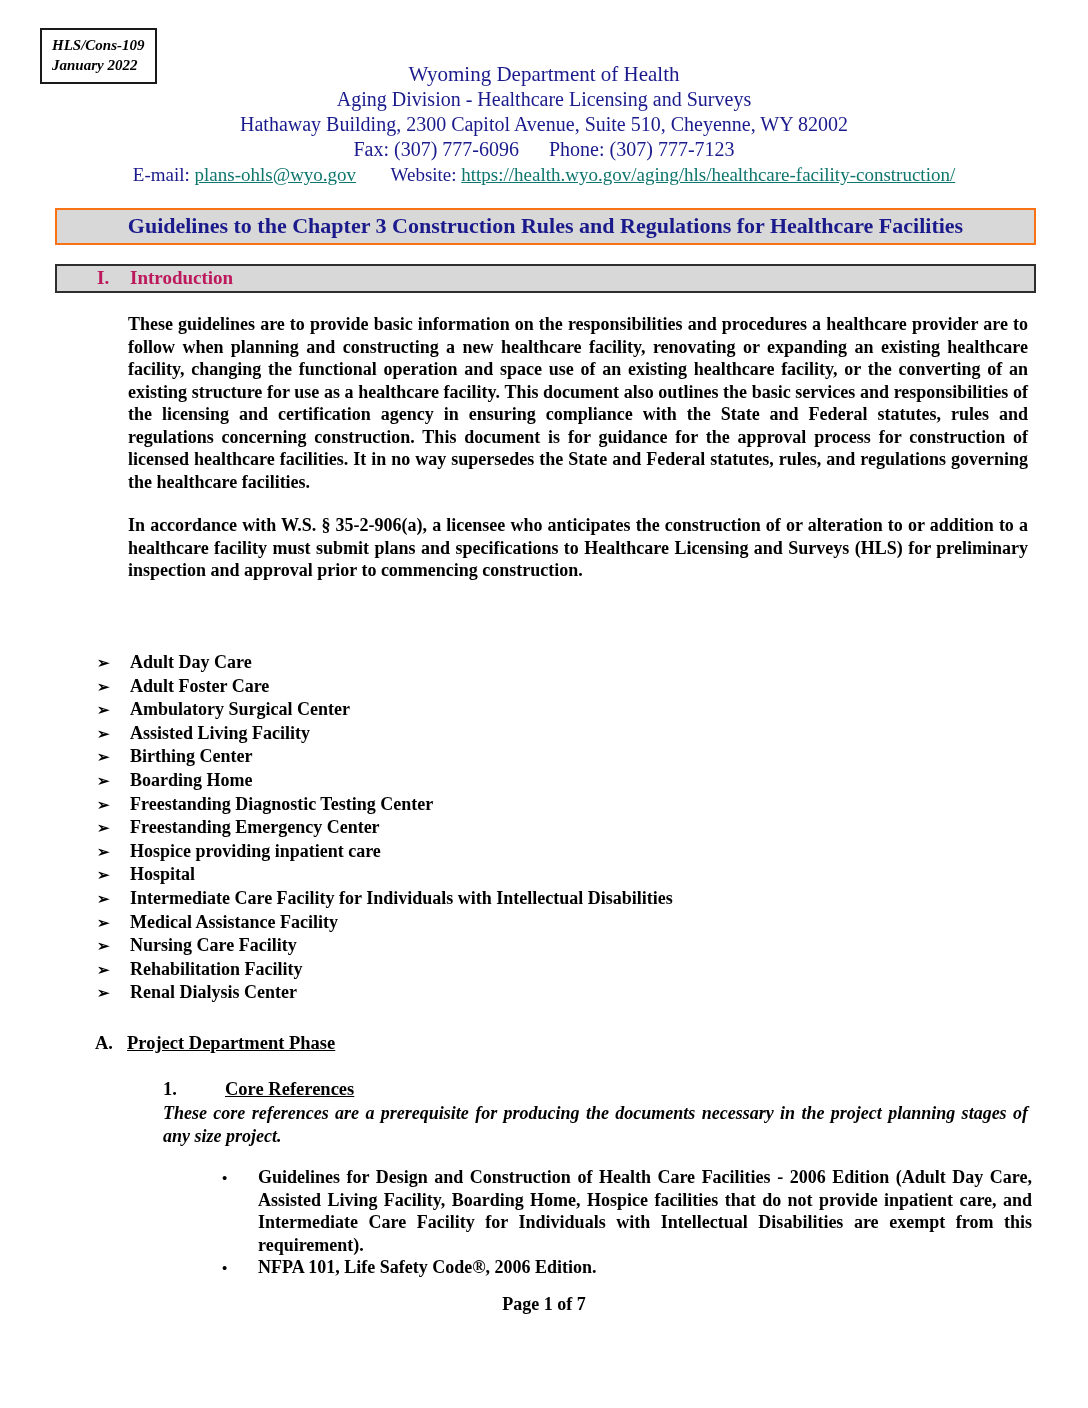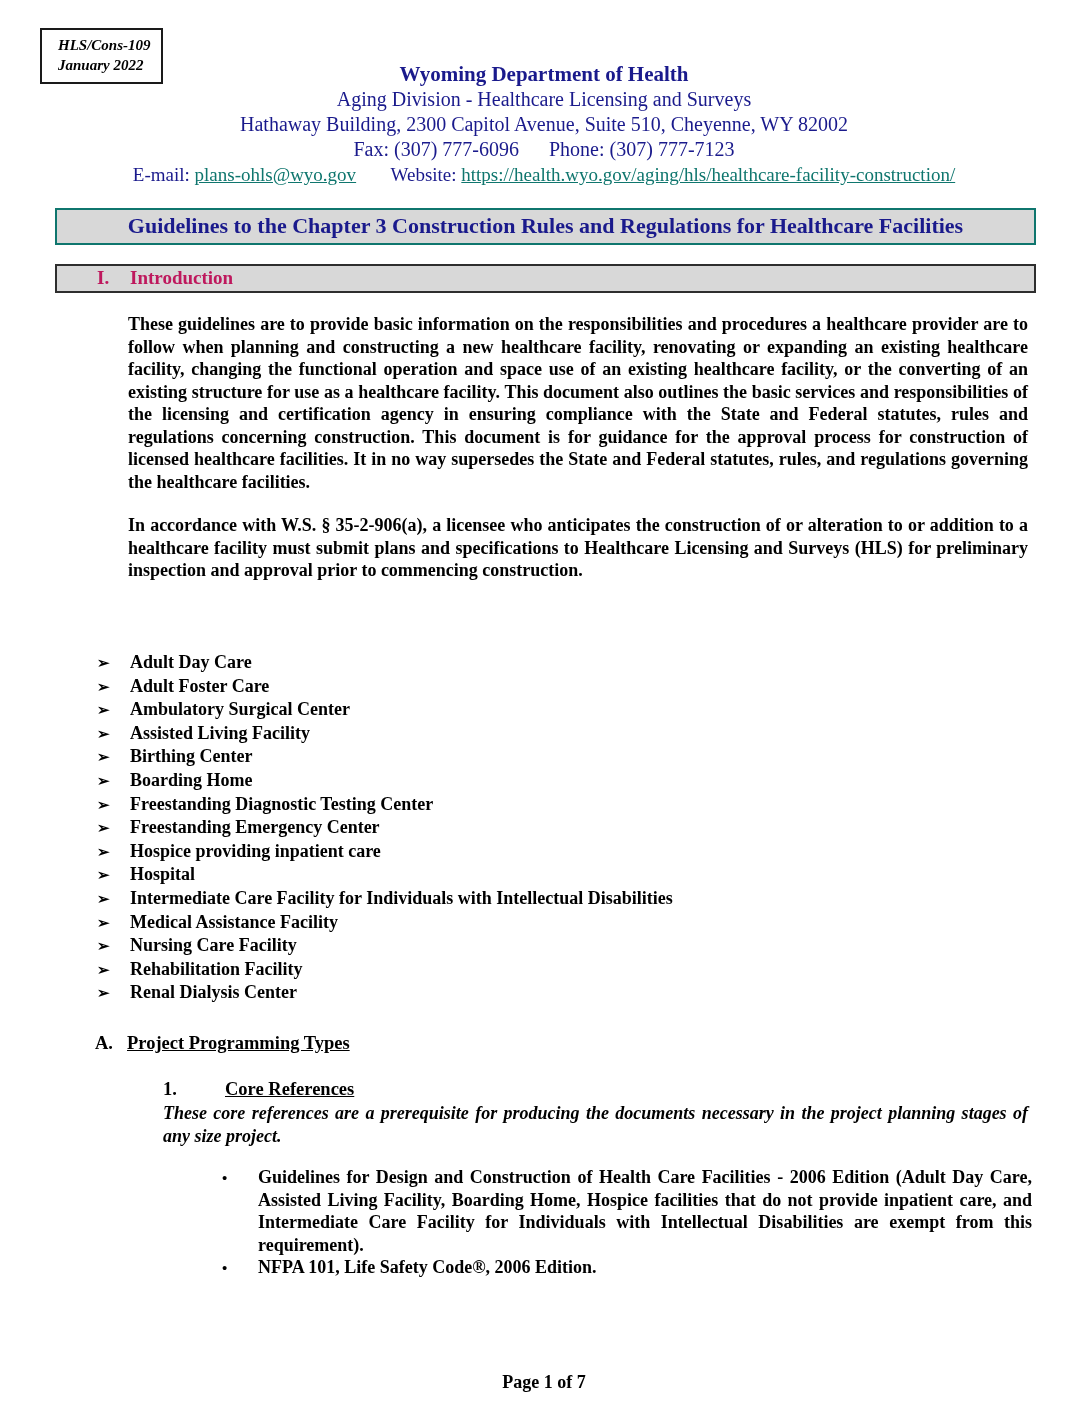--- a/index.html
+++ b/index.html
@@ -13,54 +13,54 @@
     font-family: "Liberation Serif", "DejaVu Serif", serif;
     color: #000000;
     overflow: hidden;
   }
   
   .doc-ref-box {
     position: absolute;
     left: 40px;
     top: 28px;
     border: 2px solid #1a1a1a;
-    padding: 5px 10px 6px 16px;
+    padding: 5px 10px 6px 10px;
     font-size: 15px;
     font-weight: bold;
     font-style: italic;
     line-height: 1.35;
     background: #ffffff;
   }
   
   .letterhead {
     position: absolute;
     left: 0;
     top: 62px;
     width: 100%;
     text-align: center;
     color: #1a1a8c;
     line-height: 25px;
   }
-  .letterhead .agency  { font-size: 21px; font-weight: bold; }
+  .letterhead .agency  { font-size: 21px; font-weight: normal; }
   .letterhead .line    { font-size: 20px; }
   .letterhead .contact { font-size: 19px; }
   .letterhead .gap-right { margin-right: 30px; }
   .letterhead a {
     color: #0f766e;
     text-decoration: underline;
     cursor: pointer;
   }
   
   .title-bar {
     position: absolute;
     left: 55px;
     top: 208px;
     width: 981px;
     background: #d8d8d8;
-    border: 2px solid #0f766e;
+    border: 2px solid #f97316;
     text-align: center;
     padding: 3px 0 4px 0;
     font-size: 22px;
     font-weight: bold;
     color: #1a1a8c;
   }
   
   .section-bar {
     position: absolute;
     left: 55px;
@@ -156,21 +156,21 @@
   .dot-marker {
     display: inline-block;
     width: 36px;
     flex: 0 0 36px;
     font-size: 15px;
   }
   
   .footer {
     position: absolute;
     left: 0;
-    top: 1372px;
+    top: 1294px;
     width: 100%;
     text-align: center;
     font-size: 18px;
     font-weight: bold;
   }
 </style>
 </head>
 <body>
 
 <div class="page">
@@ -264,21 +264,21 @@
         <span class="arrow-marker">➢</span>
         <span>Rehabilitation Facility</span>
       </li>
     <li>
         <span class="arrow-marker">➢</span>
         <span>Renal Dialysis Center</span>
       </li>
   </ul>
 
   <div class="phase-a-heading">
-    <span class="a-label">A.</span><span class="underlined">Project Programming Types</span>
+    <span class="a-label">A.</span><span class="underlined">Project Department Phase</span>
   </div>
 
   <div class="sub1-heading">
     <span class="n-label">1.</span><span class="underlined">Core References</span>
   </div>
   <div class="sub1-intro">These core references are a prerequisite for producing the documents necessary in the project planning stages of any size project.</div>
 
   <ul class="ref-list">
     <li>
         <span class="dot-marker">•</span>

